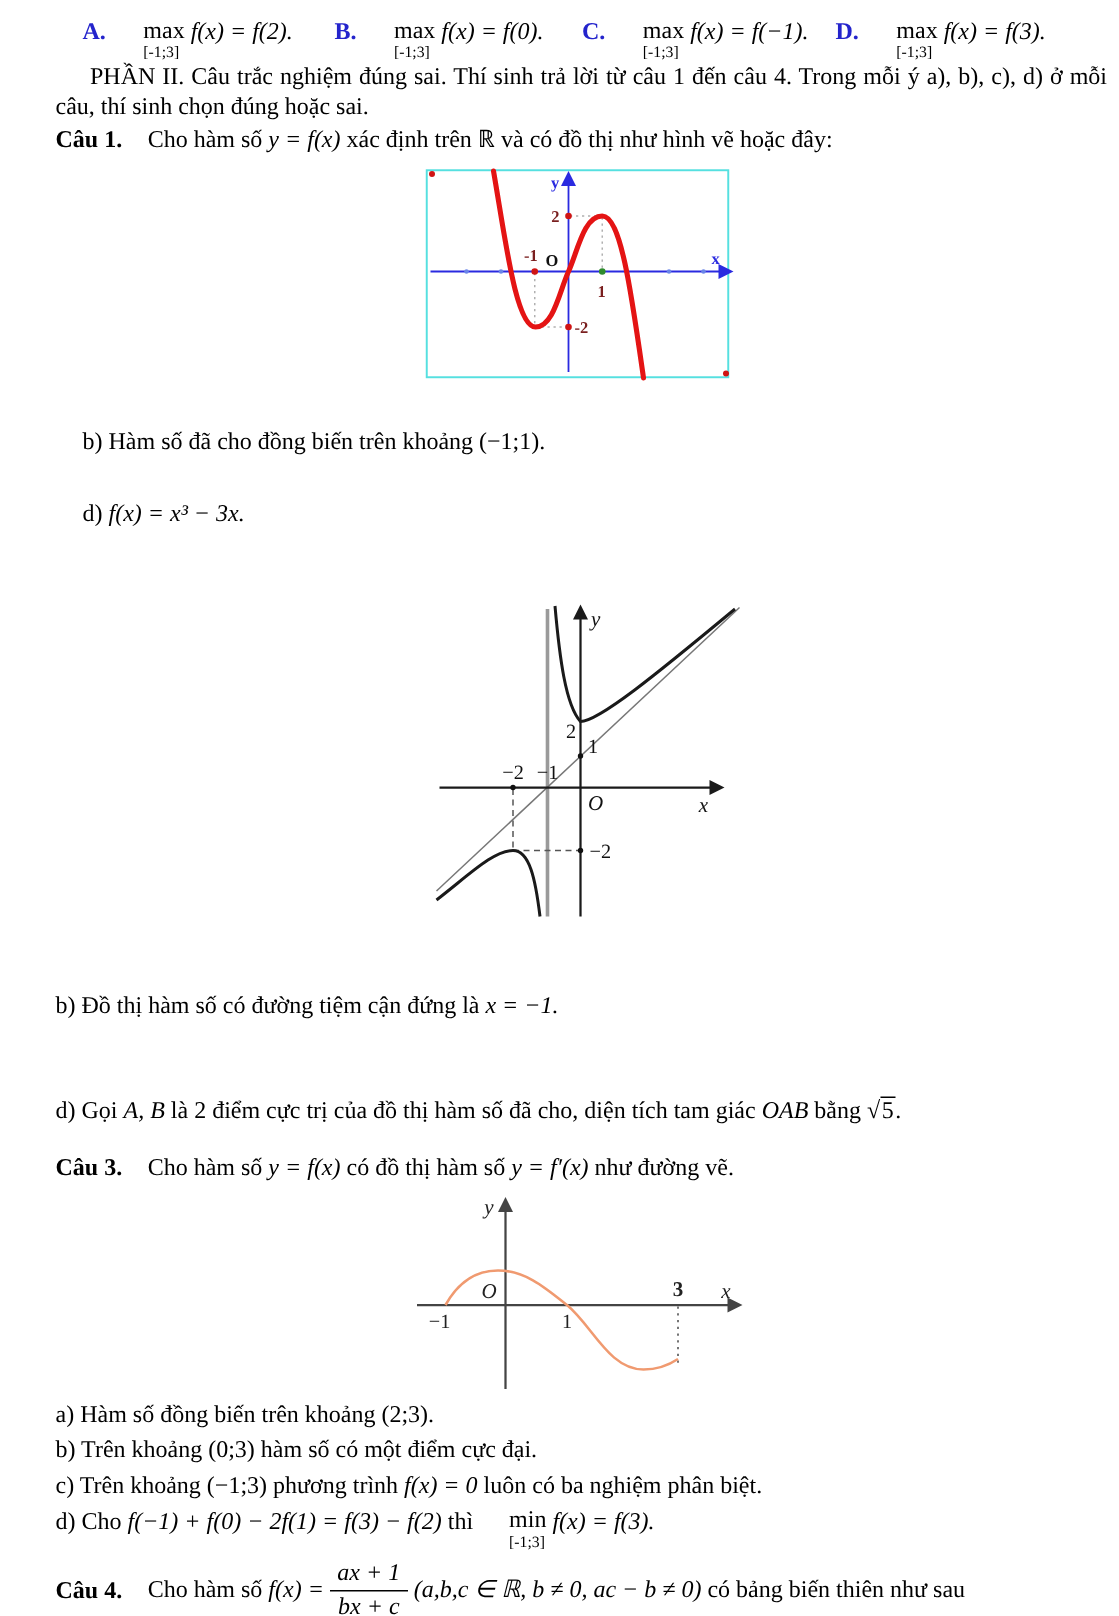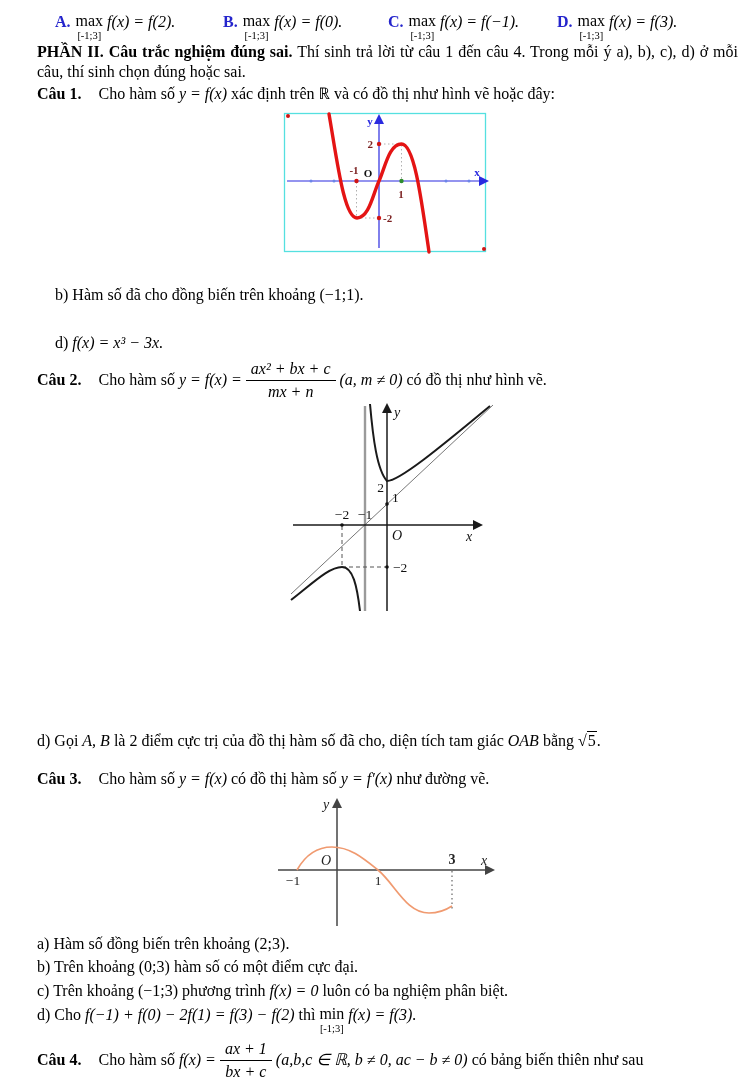--- a/index.html
+++ b/index.html
@@ -1,25 +1,25 @@
 <!DOCTYPE html>
 <html><head>
 <meta charset="utf-8">
 <style>
   html,body{margin:0;padding:0;background:#fff;}
   #page{position:relative;width:746px;height:1077px;background:#ffffff;overflow:hidden;
         font-family:"Liberation Serif",serif;font-size:16px;color:#000;line-height:1.22;}
   .abs{position:absolute;white-space:nowrap;}
-  .b{font-weight:bold;}
+  .b{font-weight:normal;margin-left:23px;}
   .mt{font-style:italic;}
   .qlabel{font-weight:bold;margin-right:17px;}
   .para{white-space:normal;text-align:justify;}
   .optlabel{color:#2424cc;font-weight:bold;margin-right:5px;}
   .opt{position:absolute;top:12px;white-space:nowrap;}
-  .mstack{display:inline-block;text-align:center;vertical-align:-12px;line-height:1;}
+  .mstack{display:inline-block;vertical-align:-12px;line-height:1;margin-left:20px;}
   .mstack .op{display:block;font-style:normal;font-size:16px;}
   .mstack .sub{display:block;font-size:10.5px;margin-top:2px;}
   .frac{display:inline-block;text-align:center;vertical-align:middle;line-height:1.15;
         font-style:italic;margin:0 4px;}
   .frac .num{display:block;padding:0 5px 2px;border-bottom:1.3px solid #000;}
   .frac .den{display:block;padding:2px 5px 0;}
   .sqrtarg{border-top:1.2px solid #000;padding:0 1px;}
   svg text{font-family:"Liberation Serif",serif;}
 </style>
 </head>
@@ -99,25 +99,20 @@
 
   <div class="abs" style="left:55px;top:285px">
     <span>b)</span>
     <span>Hàm số đã cho đồng biến trên khoảng (−1;1).</span>
   </div>
   <div class="abs" style="left:55px;top:333px">
     <span>d)</span>
     <span class="mt">f(x) = x³ − 3x.</span>
   </div>
 
-  <div class="abs" style="left:37px;top:360px">
-    <span class="qlabel">Câu 2.</span><span>Cho hàm số</span>
-    <span class="mt">y = f(x) =</span><span class="frac"><span class="num">ax² + bx + c</span><span class="den">mx + n</span></span><span class="mt">(a, m ≠ 0)</span>
-    <span>có đồ thị như hình vẽ.</span>
-  </div>
 
   <svg class="abs" style="left:285px;top:400px" width="214" height="214" viewBox="0 0 214 214">
 
     <line x1="80" y1="6" x2="80" y2="211" stroke="#9a9a9a" stroke-width="2.4"></line>
     <line x1="6" y1="194" x2="208" y2="5" stroke="#777" stroke-width="1"></line>
 
     <line x1="8" y1="125" x2="190" y2="125" stroke="#1a1a1a" stroke-width="1.5"></line>
     <polygon points="188,120 198,125 188,130" fill="#1a1a1a"></polygon>
     <line x1="102" y1="211" x2="102" y2="10" stroke="#1a1a1a" stroke-width="1.5"></line>
     <polygon points="97,13 102,3 107,13" fill="#1a1a1a"></polygon>
@@ -137,20 +132,25 @@
     <text x="109" y="17" font-size="14" font-style="italic" fill="#111" text-anchor="start">y</text>
     <text x="184" y="141" font-size="14" font-style="italic" fill="#111" text-anchor="middle">x</text>
     <text x="107" y="140" font-size="14" font-style="italic" fill="#111" text-anchor="start">O</text>
     <text x="57" y="119" font-size="13.5" fill="#111" text-anchor="middle">−2</text>
     <text x="80" y="119" font-size="13.5" fill="#111" text-anchor="middle">−1</text>
     <text x="99" y="92" font-size="13.5" fill="#111" text-anchor="end">2</text>
     <text x="107" y="102" font-size="13.5" fill="#111" text-anchor="start">1</text>
     <text x="108" y="172" font-size="13.5" fill="#111" text-anchor="start">−2</text>
   </svg>
 
+  <div class="abs" style="left:37px;top:661px">
+    <span>b)</span>
+    <span>Đồ thị hàm số có đường tiệm cận đứng là</span>
+    <span class="mt">x = −1.</span>
+  </div>
   <div class="abs" style="left:37px;top:731px">
     <span>d)</span>
     <span>Gọi</span>
     <span class="mt">A, B</span>
     <span>là 2 điểm cực trị của đồ thị hàm số đã cho, diện tích tam giác</span>
     <span class="mt">OAB</span>
     <span>bằng</span>
     <span><span>√</span><span class="sqrtarg">5</span></span><span>.</span>
   </div>
 

